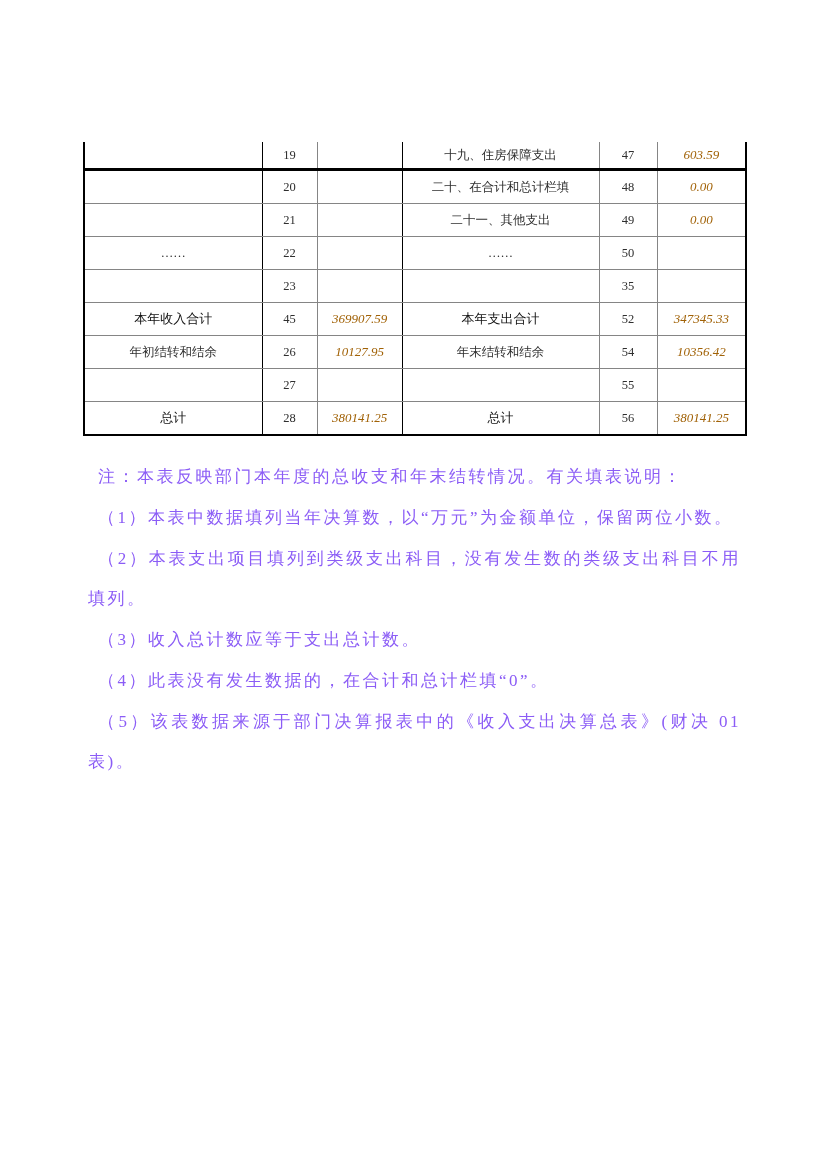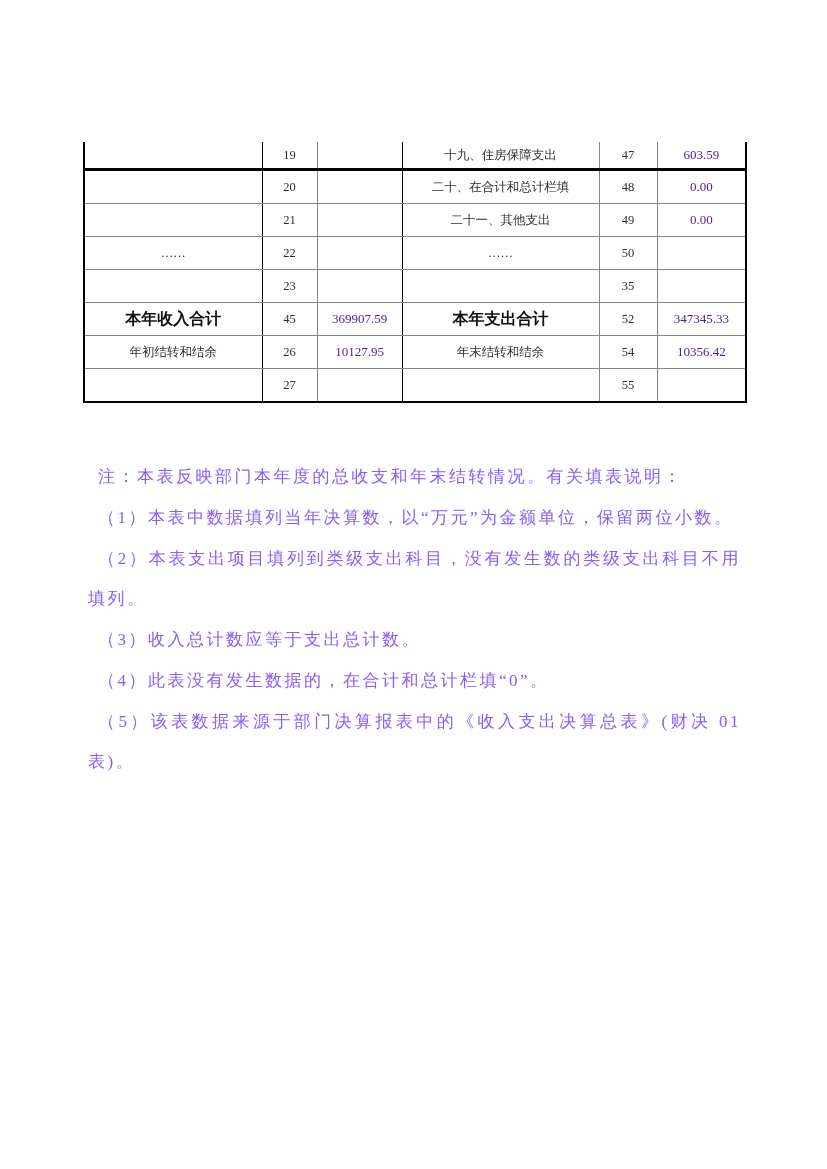--- a/index.html
+++ b/index.html
@@ -41,27 +41,28 @@
     border-top: none;
     border-bottom: 3px solid #000;
     height: 26px;
   }
   
   table.doc-table td:nth-child(1) { border-right-color: #000; }
   table.doc-table td:nth-child(2) { border-left-color: #000; }
   table.doc-table td:nth-child(3) { border-right-color: #000; margin-top: 28px; }
   table.doc-table td:nth-child(4) { border-left-color: #000; }
   table.doc-table td.bold {
-    font-weight: bold;
-    font-size: 16px;
+    font-weight: normal;
+    font-size: 13px;
     color: #111;
   }
   table.doc-table td.num {
     font-size: 13px;
-    color: #4c1d95;
+    color: #a16207;
+    font-style: italic;
   }
   .notes {
     position: absolute;
     left: 88px;
     top: 457px;
     width: 653px;
   }
   .notes p {
     margin: 0 0 1px 0;
     text-indent: 10px;
@@ -146,20 +147,28 @@
           <td class="num">10356.42</td>
         </tr>
         <tr>
           <td></td>
           <td>27</td>
           <td class="num"></td>
           <td></td>
           <td>55</td>
           <td class="num"></td>
         </tr>
+        <tr>
+          <td class="bold">总计</td>
+          <td>28</td>
+          <td class="num">380141.25</td>
+          <td class="bold">总计</td>
+          <td>56</td>
+          <td class="num">380141.25</td>
+        </tr>
       </tbody>
     </table>
   </div>
 
   <div class="notes">
     <p>注：本表反映部门本年度的总收支和年末结转情况。有关填表说明：</p>
     <p>（1）本表中数据填列当年决算数，以“万元”为金额单位，保留两位小数。</p>
     <p>（2）本表支出项目填列到类级支出科目，没有发生数的类级支出科目不用填列。</p>
     <p>（3）收入总计数应等于支出总计数。</p>
     <p>（4）此表没有发生数据的，在合计和总计栏填“0”。</p>

